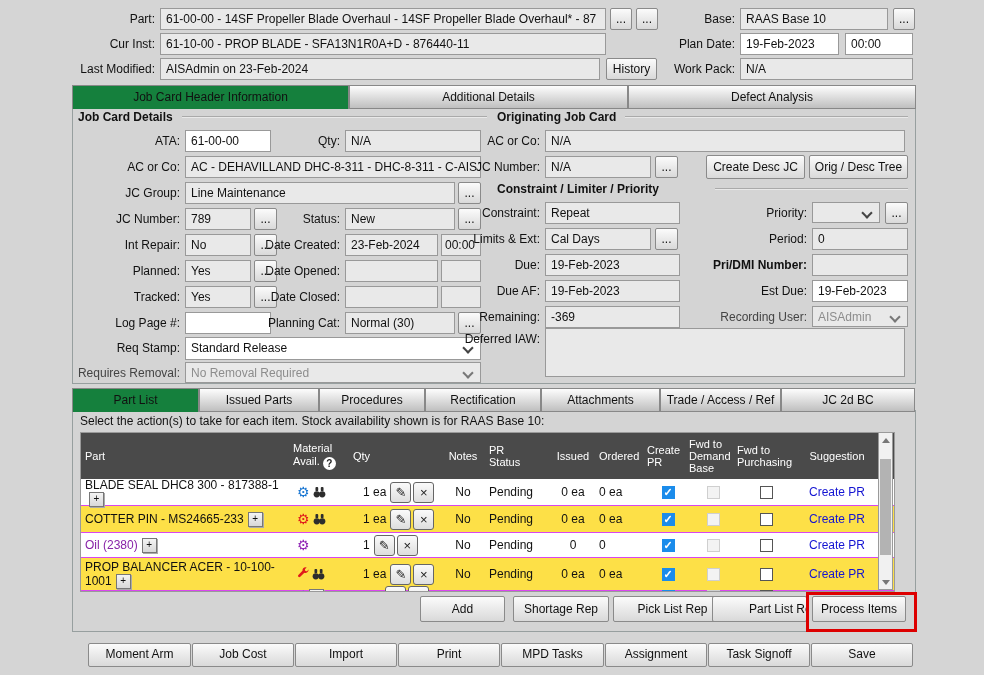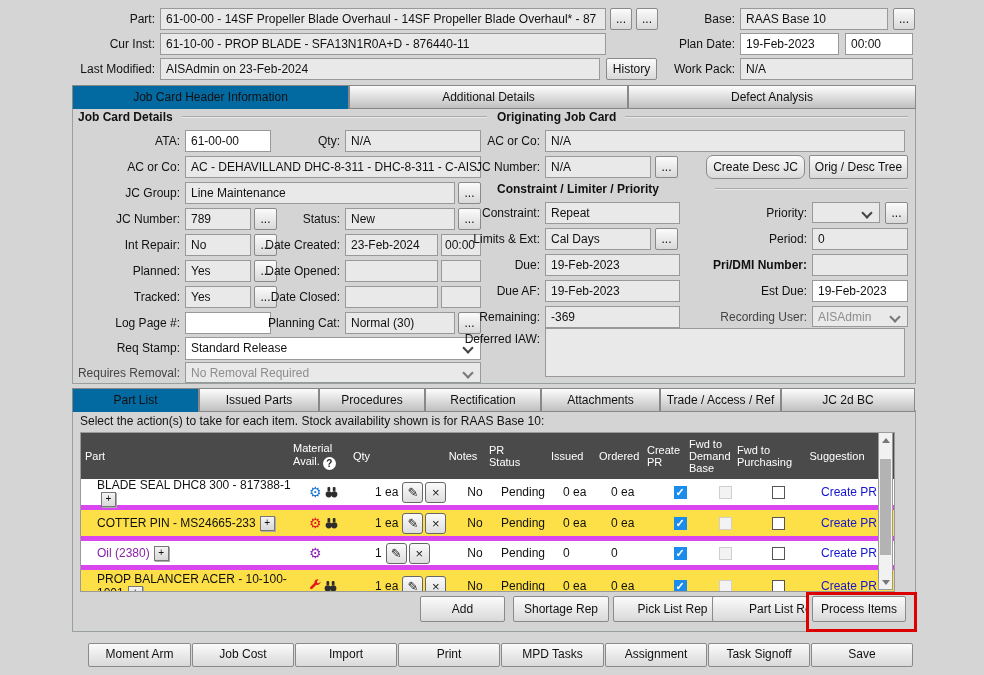--- a/index.html
+++ b/index.html
@@ -23,36 +23,36 @@
     background:linear-gradient(#fbfbfb,#d9d9d9);
     text-align:center;cursor:pointer;color:#111;overflow:hidden;white-space:nowrap;
   }
   .chev{position:absolute;right:8px;top:6px;width:6px;height:6px;
     border-right:2px solid #444;border-bottom:2px solid #444;transform:rotate(45deg);}
   .panel{position:absolute;box-sizing:border-box;background:#d4d4d4;border:1px solid #979f9f;}
   .tab{
     position:absolute;box-sizing:border-box;height:24px;line-height:22px;text-align:center;
     border:1px solid #888;background:linear-gradient(#fdfdfd,#bfbfbf);cursor:pointer;overflow:hidden;
   }
-  .tab.active{background:#0369a1;border-bottom:none;z-index:3;}
+  .tab.active{background:#15803d;border-bottom:none;z-index:3;}
   .sect{position:absolute;font-weight:bold;white-space:nowrap;}
   .sline{position:absolute;height:0;border-top:1px solid #aaa;border-bottom:1px solid #e9e9e9;}
   
   .tbl{position:absolute;left:80px;top:432px;width:813px;height:158px;background:#fff;border:1px solid #9a9a9a;overflow:hidden;}
   .thead{display:flex;background:#4a4a4a;color:#fff;height:46px;font-size:11px;align-items:center;}
   .thead .c{box-sizing:border-box;line-height:12px;}
-  .trow{display:flex;align-items:center;border-bottom:5px solid #d946ef;background:#fff;padding-left:12px;}
+  .trow{display:flex;align-items:center;border-bottom:1px solid #d946ef;background:#fff;}
   .trow.alt{background:#fde047;}
   .c{box-sizing:border-box;flex:none;}
   .c-part{width:212px;padding-left:4px;line-height:14px;}
   .c-mat{width:50px;display:flex;align-items:center;gap:3px;padding-left:4px;}
   .c-qty{width:96px;display:flex;align-items:center;gap:2px;padding-left:20px;}
   .c-notes{width:48px;text-align:center;}
   .c-prs{width:60px;padding-left:2px;}
-  .c-iss{width:48px;padding-left:4px;}
+  .c-iss{width:48px;padding-left:4px;text-align:center;}
   .c-ord{width:52px;padding-left:4px;}
   .c-cpr{width:42px;text-align:center;}
   .c-fwd{width:48px;text-align:center;}
   .c-fwp{width:58px;text-align:center;}
   .c-sug{width:84px;text-align:center;}
   .expand{display:inline-block;width:13px;height:13px;line-height:11px;text-align:center;
     border:1px solid #777;background:linear-gradient(#f4f4f4,#d8d8d8);font-size:10px;
     vertical-align:1px;margin-left:4px;cursor:pointer;box-shadow:1px 1px 0 #aaa;}
   .gear{font-size:14px;line-height:14px;}
   .gear-blue{color:#1976d2;}
@@ -172,21 +172,21 @@
 <div class="field dis" style="left:185px;top:362px;width:296px;height:21px;">
   <span>No Removal Required</span><span class="chev" style="border-color:#777;"></span>
 </div>
 
 <div class="lbl" style="left:420px;width:120px;top:130px;">AC or Co:</div>
 <div class="field" style="left:545px;top:130px;width:360px;">N/A</div>
 
 <div class="lbl" style="left:420px;width:120px;top:156px;">JC Number:</div>
 <div class="field" style="left:545px;top:156px;width:106px;">N/A</div>
 <div class="btn" style="left:655px;top:156px;width:23px;">...</div>
-<div class="btn" style="left:706px;top:155px;width:99px;height:24px;line-height:22px;border-radius:7px;">Create Desc JC</div>
+<div class="btn" style="left:706px;top:155px;width:99px;height:24px;line-height:22px;">Create Desc JC</div>
 <div class="btn" style="left:809px;top:155px;width:99px;height:24px;line-height:22px;">Orig / Desc Tree</div>
 
 <div class="sect" style="left:497px;top:182px;">Constraint / Limiter / Priority</div>
 <div class="sline" style="left:715px;top:188px;width:193px;"></div>
 
 <div class="lbl" style="left:420px;width:120px;top:202px;">Constraint:</div>
 <div class="field" style="left:545px;top:202px;width:135px;">Repeat</div>
 <div class="lbl" style="left:690px;width:117px;top:202px;">Priority:</div>
 <div class="field dis" style="left:812px;top:202px;width:68px;height:21px;">
   <span></span><span class="chev"></span>

